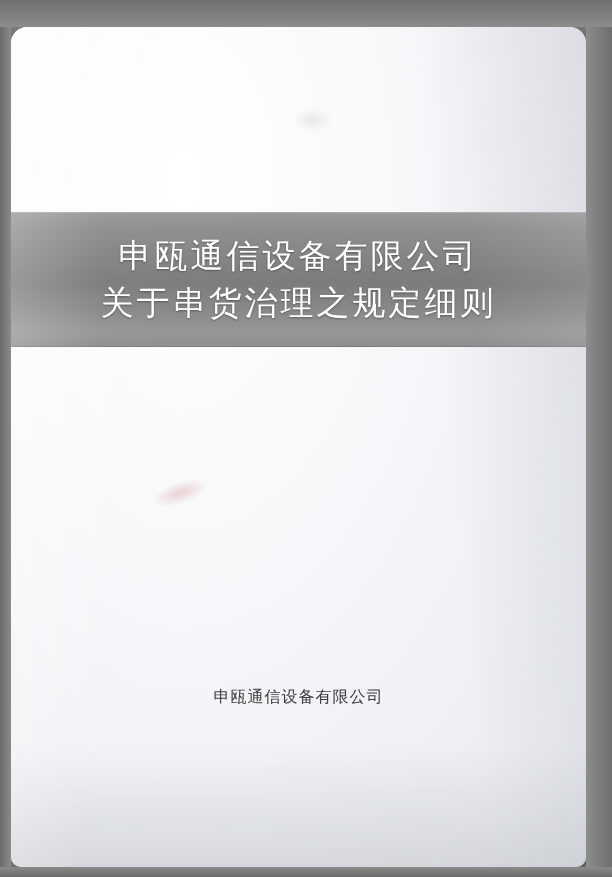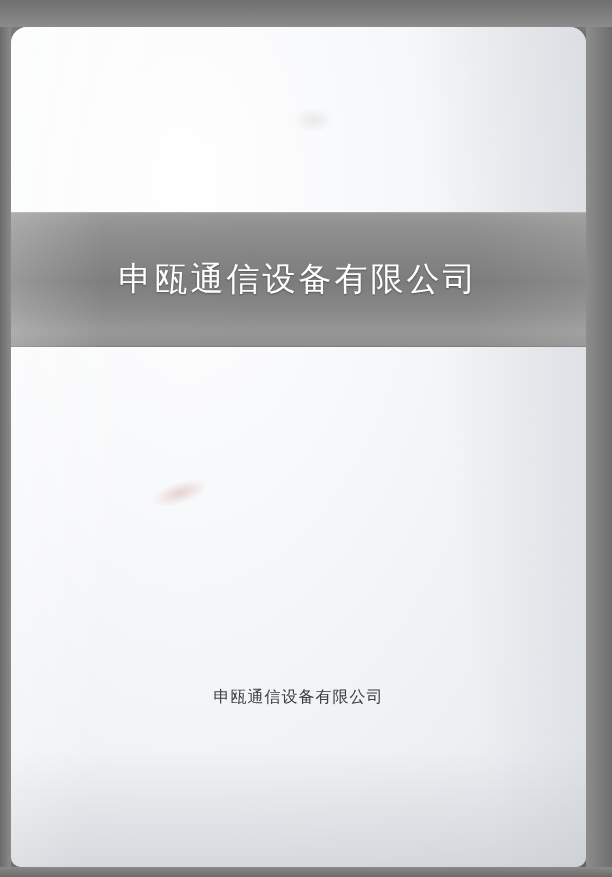--- a/index.html
+++ b/index.html
@@ -140,20 +140,21 @@
 <div id="page-photo">
 
   <div id="paper">
     <div id="paper-shading"></div>
     <div id="smudge2"></div>
     <div id="smudge"></div>
 
     <div id="title-banner">
       <div id="banner-gloss"></div>
       <div class="title-line">申瓯通信设备有限公司</div>
+      <div class="title-line">关于串货治理之规定细则</div>
     </div>
 
     <div id="publisher">申瓯通信设备有限公司</div>
   </div>
 
   <div id="frame-left"></div>
   <div id="frame-right"></div>
   <div id="frame-top"></div>
   <div id="frame-bot"></div>
 </div>

